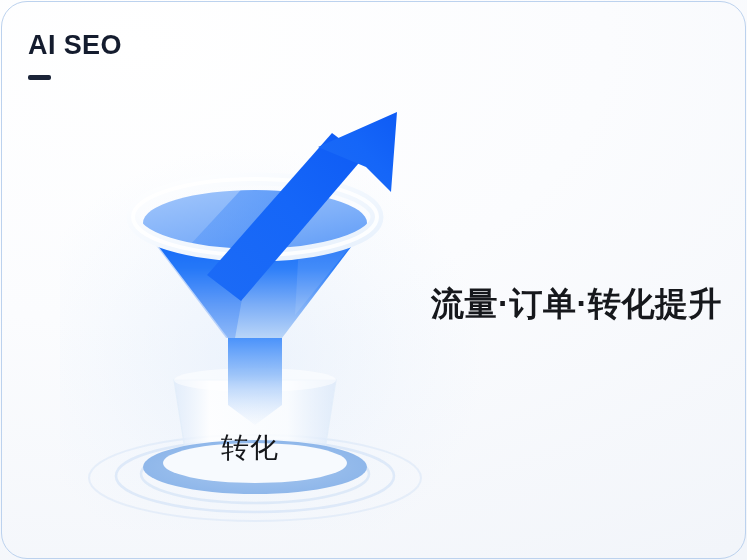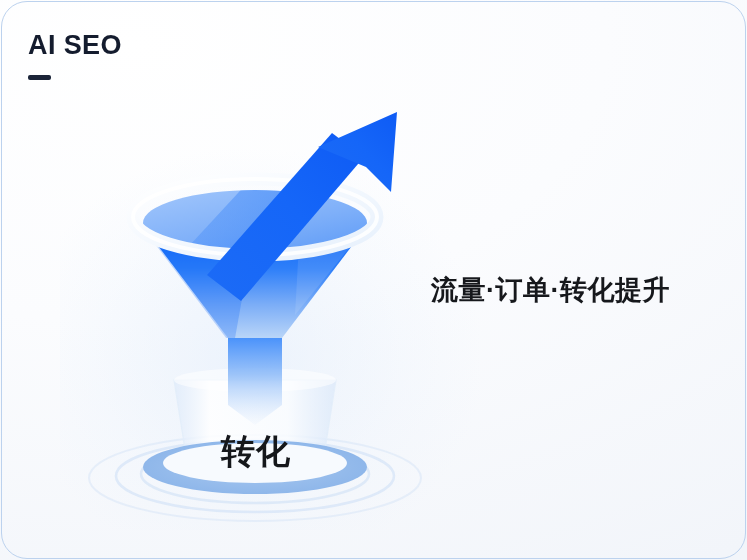--- a/index.html
+++ b/index.html
@@ -64,22 +64,22 @@
     width: 23px;
     height: 4.5px;
     border-radius: 2px;
     background: #1b2438;
   }
 
   
   .headline {
     position: absolute;
     left: 431px;
-    top: 274px;
-    font-size: 27px;
+    top: 284px;
+    font-size: 33px;
     font-weight: bold;
     color: #16181c;
     letter-spacing: 0.5px;
     white-space: nowrap;
     line-height: 1.2;
   }
 
   
   .label-traffic {
     position: absolute;
@@ -88,22 +88,22 @@
     font-size: 30px;
     font-weight: bold;
     color: #15171b;
     letter-spacing: 1px;
     z-index: 9;
   }
   .label-conversion {
     position: absolute;
     left: 221px;
     top: 429px;
-    font-size: 34px;
-    font-weight: bold;
+    font-size: 28px;
+    font-weight: normal;
     color: #15171b;
     letter-spacing: 1px;
     z-index: 9;
   }
 
   
   .graphic {
     position: absolute;
     left: 60px;
     top: 95px;

